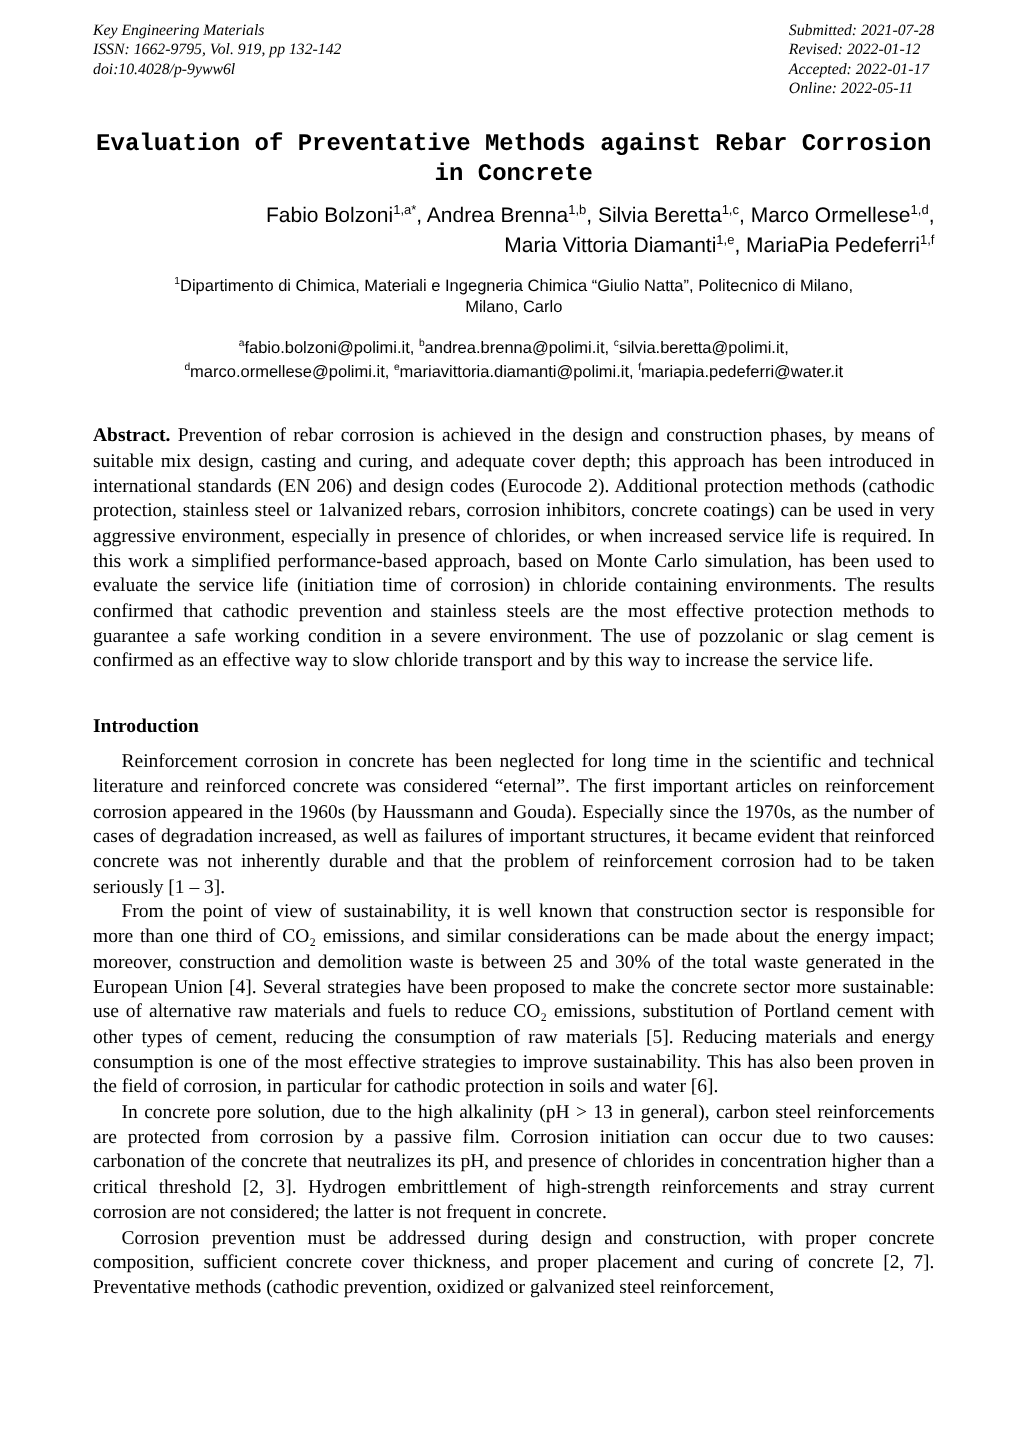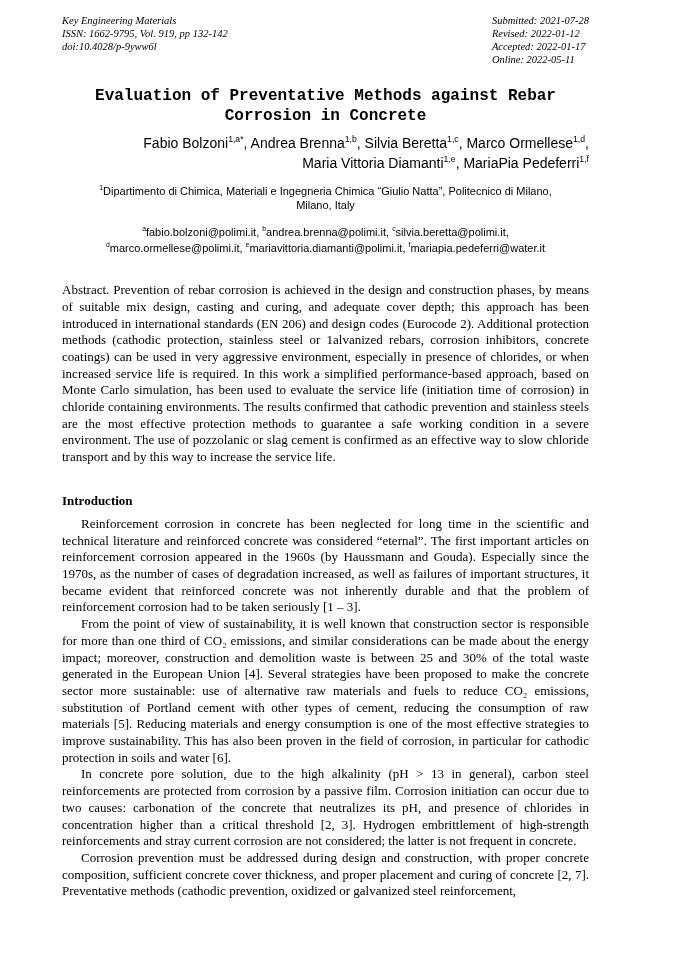--- a/index.html
+++ b/index.html
@@ -1,18 +1,18 @@
 <!DOCTYPE html>
 <html><head>
 <meta charset="utf-8">
 <style>
   html, body { margin:0; padding:0; background:#ffffff; }
   .page {
     position:relative; width:678px; height:959px; background:#ffffff;
-    box-sizing:border-box; padding:14px 89px 0 62px; overflow:hidden;
+    box-sizing:border-box; padding:14px 55px 0 62px; overflow:hidden;
     font-family:"Liberation Serif", serif; color:#000;
   }
   .hdr { display:flex; justify-content:space-between;
          font-family:"Liberation Serif", serif; font-style:italic;
          font-size:10.5px; line-height:1.25; }
   .hdr-right { text-align:left; }
   .title { font-family:Liberation Mono, monospace; font-weight:bold;
            font-size:16px; line-height:1.3; text-align:center;
            margin:19px 0 0 0; }
   .authors { font-family:"Liberation Sans", sans-serif; font-size:14px;
@@ -21,21 +21,21 @@
              font-size:0.62em; vertical-align:super; line-height:0; }
   .affil  { font-family:"Liberation Sans", sans-serif; font-size:11px;
             line-height:1.3; text-align:center; margin-top:10px; }
   .emails { font-family:"Liberation Sans", sans-serif; font-size:11px;
             line-height:1.45; text-align:center; margin-top:13px; }
   .keywords { font-family:"Liberation Sans", sans-serif; font-size:12px;
               line-height:1.42; text-align:justify; margin:25px 0 0 0; }
   .keywords .lbl { font-weight:bold; }
   .abstract { font-size:13px; line-height:1.285; text-align:justify;
               margin:25px 0 0 0; }
-  .abstract .lbl { font-weight:normal;margin-top:40px; }
+  .abstract .lbl { font-weight:bold;margin-top:40px; }
   .section-h { font-family:"Liberation Serif", serif; font-size:13px;
                font-weight:bold; margin:27px 0 0 0; }
   .bpar { font-size:13px; line-height:1.285; text-align:justify;
           margin:0; text-indent:19px; }
   .bpar.first { margin-top:7px; }
 </style>
 </head>
 <body>
 
 <div class="page">
@@ -64,21 +64,21 @@
       <span>Marco Ormellese</span><sup>1,d</sup><span>,</span>
     </div>
     <div>
       <span>Maria Vittoria Diamanti</span><sup>1,e</sup><span>, </span>
       <span>MariaPia Pedeferri</span><sup>1,f</sup>
     </div>
   </div>
 
   <div class="affil">
     <div><sup>1</sup><span>Dipartimento di Chimica, Materiali e Ingegneria Chimica “Giulio Natta”, Politecnico di Milano,</span></div>
-    <div>Milano, Italy</div>
+    <div>Milano, Carlo</div>
   </div>
 
   <div class="emails">
     <div>
       <sup>a</sup><span>fabio.bolzoni@polimi.it, </span>
       <sup>b</sup><span>andrea.brenna@polimi.it, </span>
       <sup>c</sup><span>silvia.beretta@polimi.it,</span>
     </div>
     <div>
       <sup>d</sup><span>marco.ormellese@polimi.it, </span>

